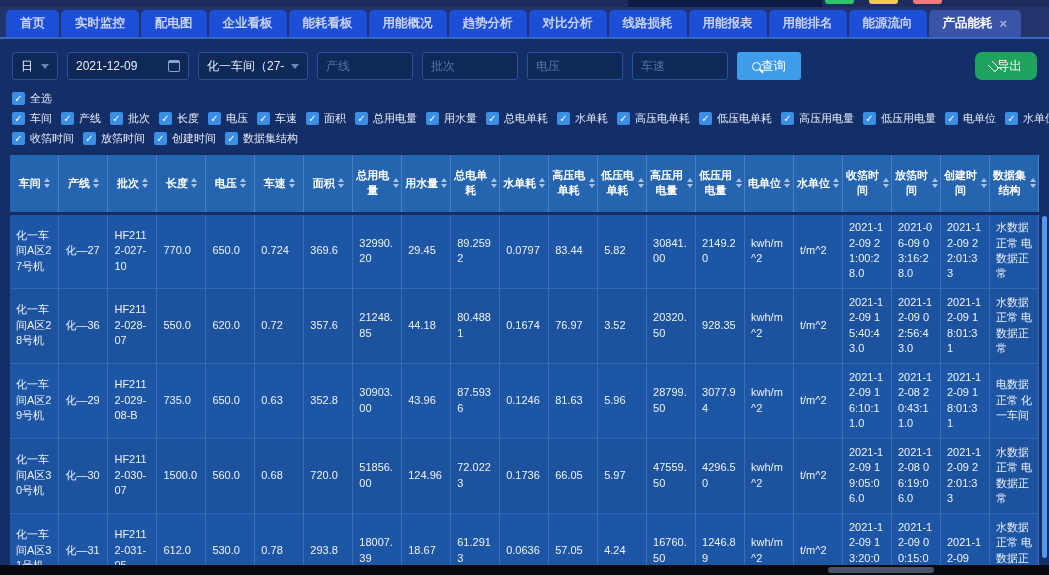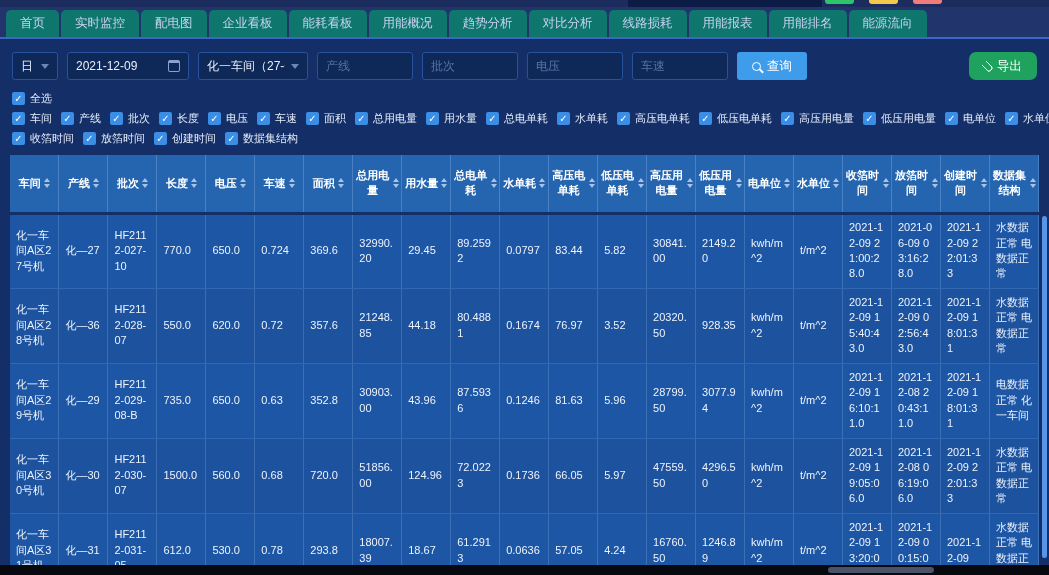--- a/index.html
+++ b/index.html
@@ -7,36 +7,36 @@
   body { font-family:"Liberation Sans", sans-serif; background:#142f68; position:relative; }
 
   
   .top-strip { height:7px; background:#1c2c5c; position:relative; }
   .top-search-stub { position:absolute; left:628px; top:0; width:194px; height:7px; background:#0d1c44; }
   .pill { position:absolute; top:0; height:4px; width:29px; border-radius:0 0 3px 3px; }
 
   
   .tab-bar { height:32px; background:#21346c; display:flex; align-items:flex-end; padding-left:6px; border-bottom:2px solid #3a67c4; }
   .tab { height:27px; display:flex; align-items:center; gap:7px; padding:0 14px; margin-right:2px;
-         background:#0f766e; border-radius:5px 5px 0 0; color:#c7d3f0; font-size:12.5px; cursor:pointer; white-space:nowrap; }
+         background:#1d4ed8; border-radius:5px 5px 0 0; color:#c7d3f0; font-size:12.5px; cursor:pointer; white-space:nowrap;font-weight:bold; }
   .tab.active { background:#3a55a8; color:#fff; font-weight:bold; }
   .tab-close { color:#9fb1dd; font-size:13px; line-height:1; }
 
   
   .filter-bar { display:flex; align-items:center; gap:9px; padding:13px 12px 9px 12px; }
   .fld { height:28px; background:#0e2858; border:1px solid #27519e; border-radius:3px;
          display:flex; align-items:center; gap:6px; padding:0 8px; color:#e9effc; font-size:12px; }
   .fld input { background:transparent; border:none; outline:none; color:#e9effc; font-size:12px; width:100%;
                font-family:"Liberation Sans", sans-serif; }
   .fld input::placeholder { color:#5a73a8; }
   .chevron-down { width:0; height:0; border-left:4px solid transparent; border-right:4px solid transparent;
                   border-top:5px solid #6d86b8; margin-left:auto; }
   .calendar-glyph { width:12px; height:12px; border:1px solid #8aa2cc; border-top:3px solid #8aa2cc; border-radius:2px; margin-left:auto; }
   .btn { height:28px; border:none; border-radius:3px; color:#fff; font-size:12.5px; display:flex; align-items:center;
-         gap:6px; padding:0 15px; cursor:pointer; font-family:"Liberation Sans", sans-serif; }
+         padding:0 15px; cursor:pointer; font-family:"Liberation Sans", sans-serif; }
   .btn-query { background:#3f9ceb; }
   .btn-export { background:#1ea25d;border-radius:7px; }
   .mag { width:9px; height:9px; border:1.5px solid #fff; border-radius:50%; position:relative; }
   .mag::after { content:""; position:absolute; width:5px; height:1.5px; background:#fff; transform:rotate(45deg);
                 right:-4px; bottom:-2px; }
   .clip { width:7px; height:11px; border:1.5px solid #fff; border-top:none; border-radius:0 0 4px 4px; transform:rotate(-45deg); }
   .spacer { flex:1; }
 
   
   .toggle-panel { padding:2px 12px 0 12px; }
@@ -105,20 +105,24 @@
       <span>线路损耗</span>
     </div>
     <div class="tab">
       <span>用能报表</span>
     </div>
     <div class="tab">
       <span>用能排名</span>
     </div>
     <div class="tab">
       <span>能源流向</span>
+    </div>
+    <div class="tab active">
+      <span>产品能耗</span>
+      <span class="tab-close">×</span>
     </div>
   </div>
 
 <div class="filter-bar">
   <div class="fld" style="width:46px">
     <span>日</span>
     <span class="chevron-down"></span>
   </div>
   <div class="fld" style="width:122px">
     <span>2021-12-09</span>

